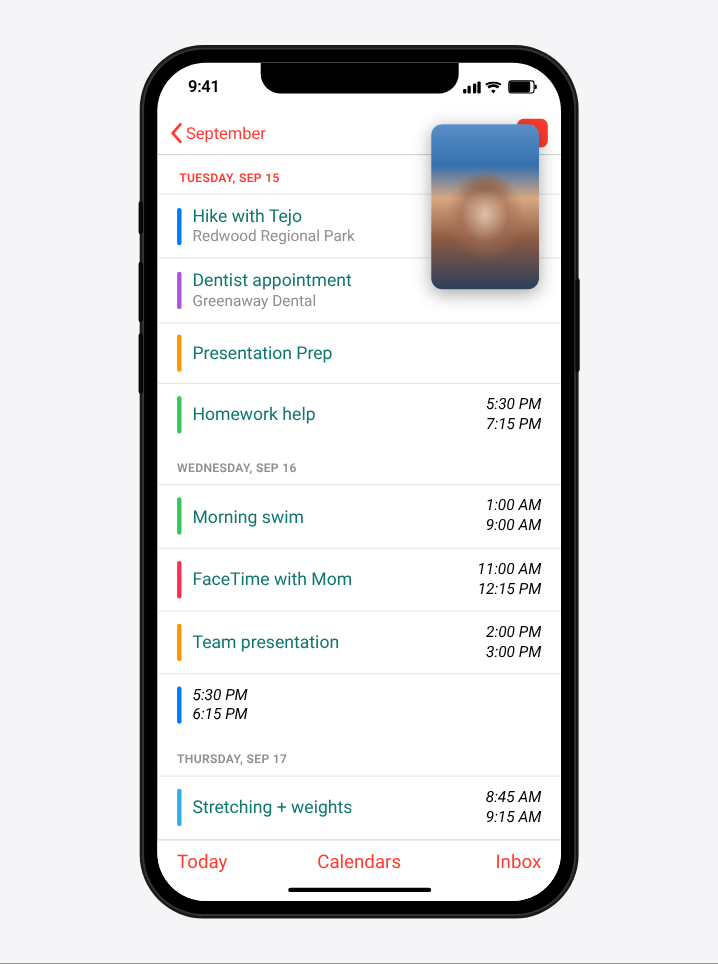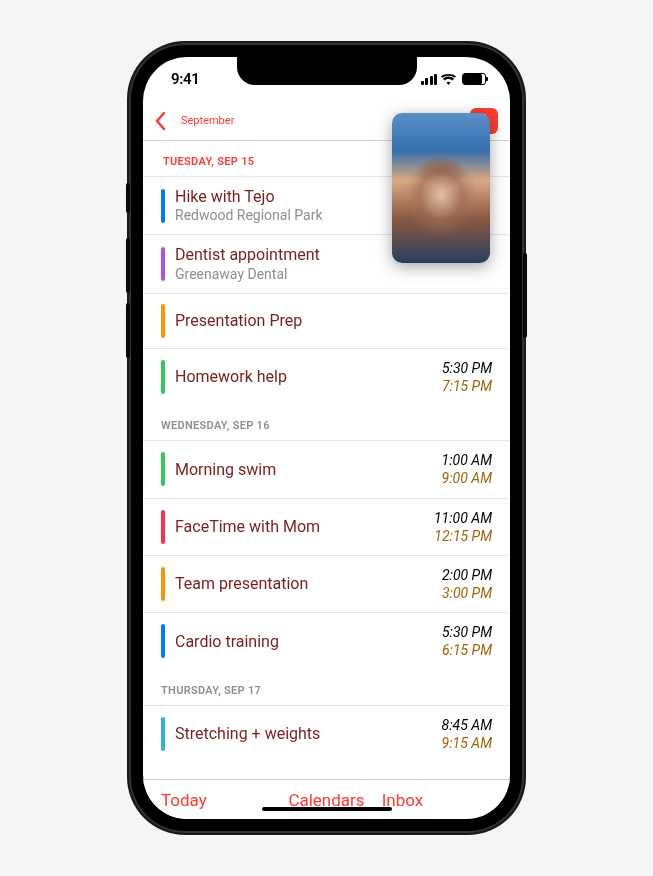--- a/index.html
+++ b/index.html
@@ -68,21 +68,21 @@
     .battery::after { content: ''; position: absolute; right: -3px; top: 3px; width: 2px; height: 4px; background: #000; border-radius: 0 1px 1px 0; }
     .battery-fill { background: #000; height: 100%; width: 85%; border-radius: 1.5px; }
     
     .nav-bar {
       height: 40px;
       display: flex;
       align-items: center;
       padding: 0 12px;
       border-bottom: 0.5px solid #d0d0d0;
     }
-    .back-btn { display: flex; align-items: center; color: #ff3b30; font-size: 11px; gap: 14px; }
+    .back-btn { display: flex; align-items: center; color: #ff3b30; font-size: 15px; gap: 2px; }
     .chevron-back { width: 12px; height: 20px; }
     .nav-more { margin-left: auto; width: 28px; height: 26px; background: #ff3b30; border-radius: 6px; display: flex; align-items: center; justify-content: center; }
     .more-dots { display: flex; flex-direction: column; gap: 2px; }
     .more-dots span { width: 3px; height: 3px; background: #fff; border-radius: 50%; }
     
     .facetime-pip {
       position: absolute;
       top: 56px;
       right: 20px;
       width: 98px;
@@ -121,43 +121,43 @@
       min-height: 52px;
     }
     .event-bar {
       width: 4px;
       height: 34px;
       border-radius: 2px;
       margin-right: 10px;
       flex-shrink: 0;
     }
     .event-info { flex: 1; min-width: 0; }
-    .event-title { font-size: 16px; color: #7f1d1d; line-height: 1.2; }
+    .event-title { font-size: 16px; color: #0f766e; line-height: 1.2; }
     .event-sub { font-size: 14px; color: #8e8e93; line-height: 1.3; }
     .event-times { text-align: right; font-size: 14px; line-height: 1.3; font-style: italic; }
     .time-start { color: #000; }
-    .time-end { color: #a16207; }
+    .time-end { color: #000000; }
     
     .tab-bar {
       position: absolute;
       bottom: 0;
       left: 0;
       right: 0;
-      height: 40px;
+      height: 56px;
       display: flex;
       justify-content: space-around;
       align-items: flex-start;
       padding: 10px 18px 0;
       background: #fff;
       border-top: 0.5px solid #d0d0d0;
     }
     .tab-item { color: #ff3b30; font-size: 17px; flex: 1; }
     .tab-item:nth-child(1) { text-align: left; }
     .tab-item:nth-child(2) { text-align: center; }
-    .tab-item:nth-child(3) { }
+    .tab-item:nth-child(3) { text-align: right; }
     
     .home-indicator {
       position: absolute;
       bottom: 8px;
       left: 50%;
       transform: translateX(-50%);
       width: 130px;
       height: 4px;
       background: #000;
       border-radius: 2px;
@@ -276,23 +276,20 @@
           <div class="event-info">
             <div class="event-title">Team presentation</div>
           </div>
           <div class="event-times">
             <div class="time-start">2:00 PM</div>
             <div class="time-end">3:00 PM</div>
           </div>
         </div>
         <div class="event-row">
           <div class="event-bar c-blue"></div>
-          <div class="event-info">
-            <div class="event-title">Cardio training</div>
-          </div>
           <div class="event-times">
             <div class="time-start">5:30 PM</div>
             <div class="time-end">6:15 PM</div>
           </div>
         </div>
         <div class="day-header">THURSDAY, SEP 17</div>
         <div class="event-row">
           <div class="event-bar c-cyan"></div>
           <div class="event-info">
             <div class="event-title">Stretching + weights</div>

